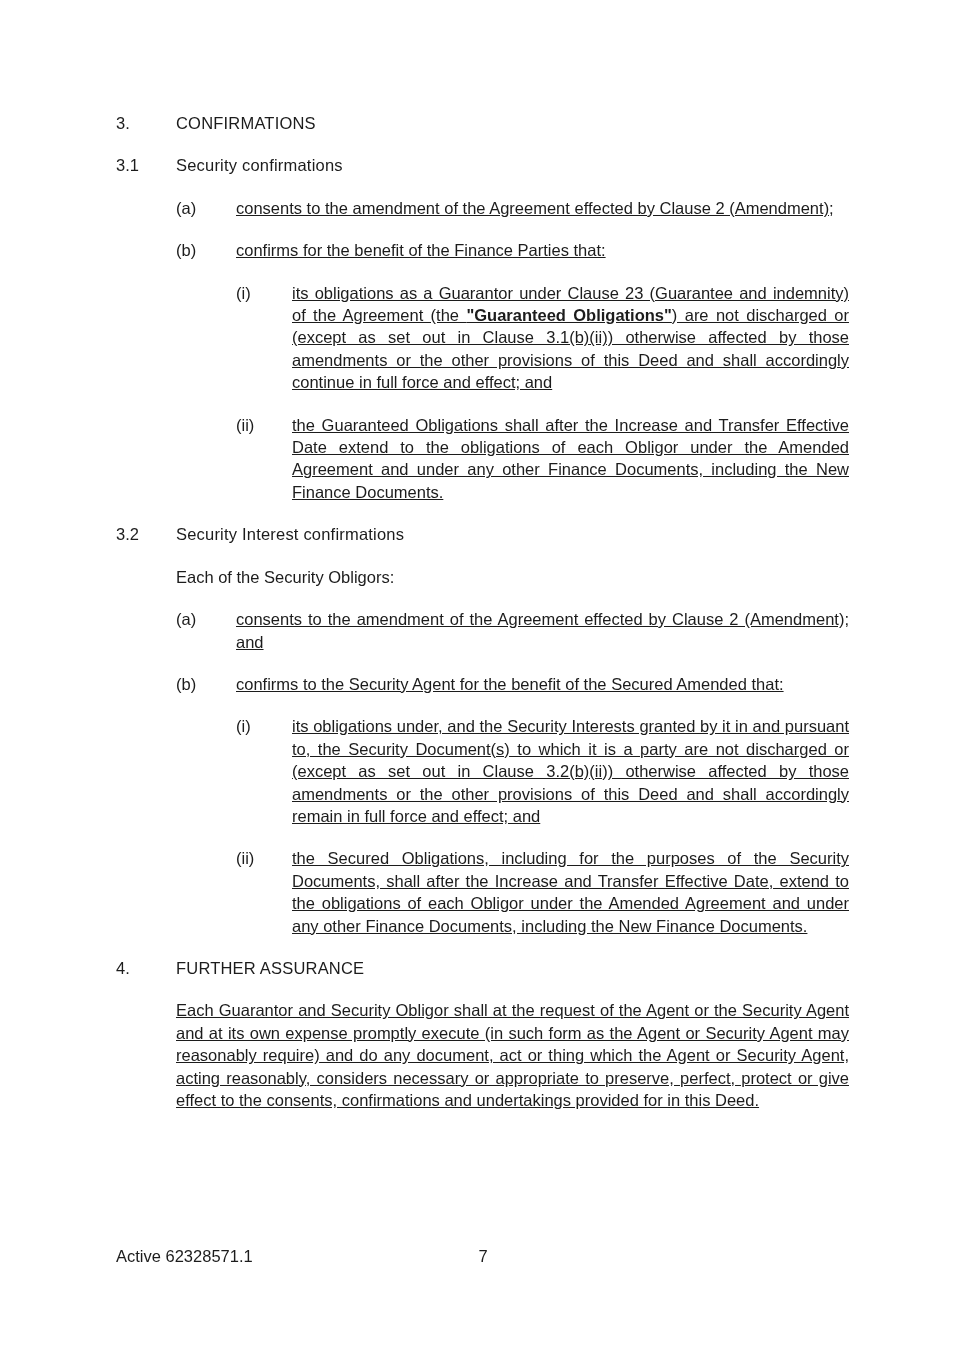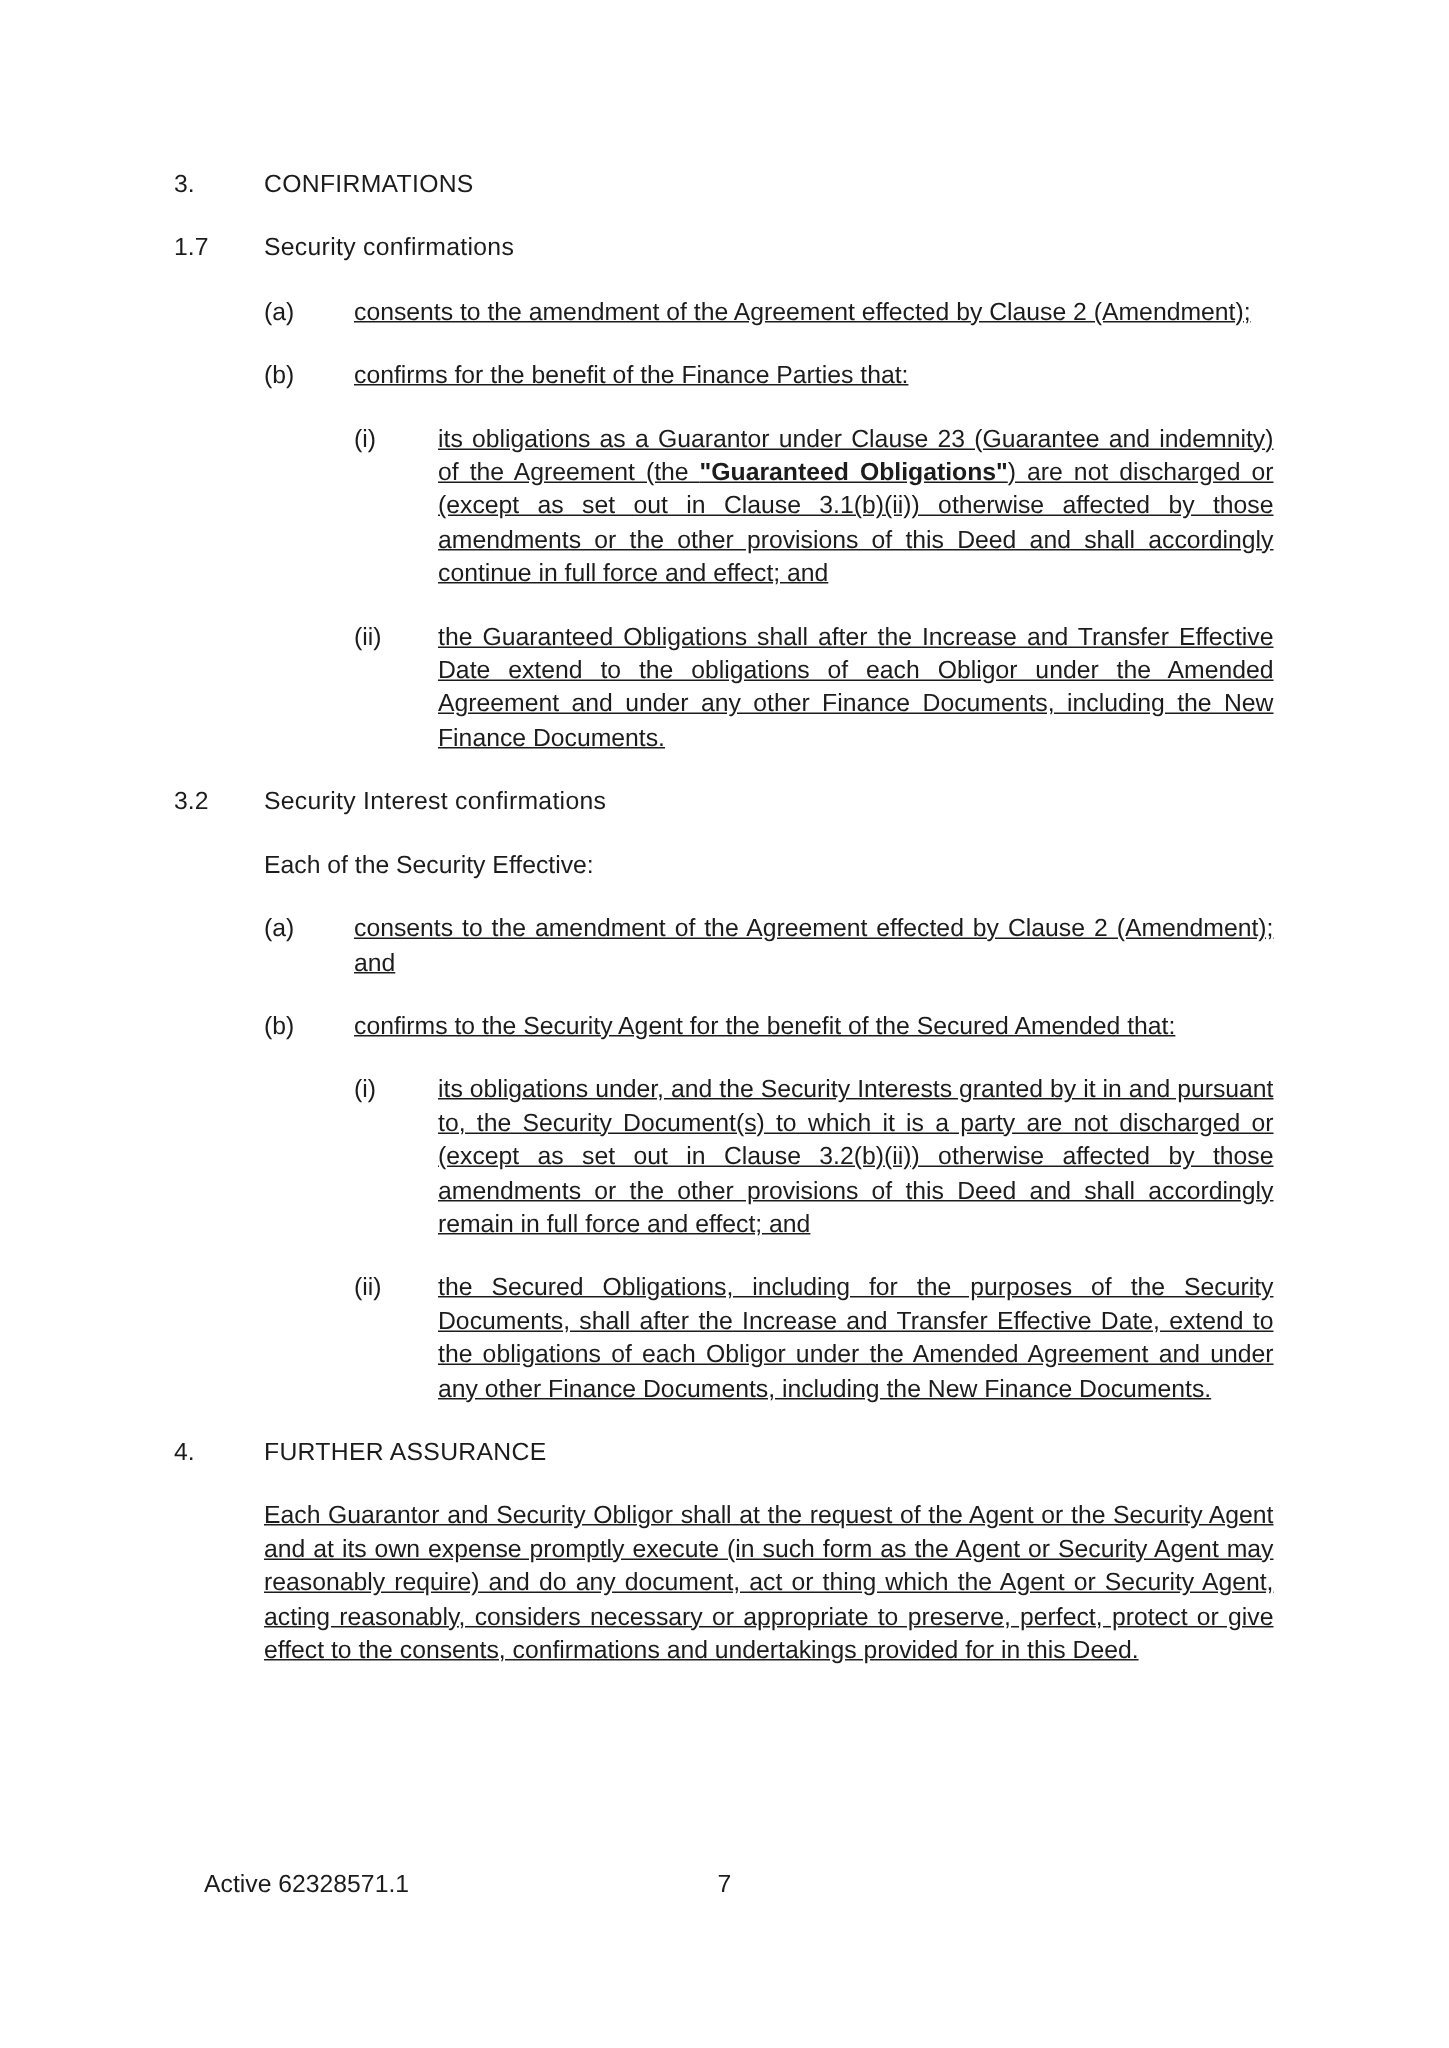--- a/index.html
+++ b/index.html
@@ -57,21 +57,20 @@
   }
   .bold {
     font-weight: bold;
   }
   .footer-ref {
     position: absolute;
     left: 116px;
     top: 1245px;
     font-size: 16.5px;
     line-height: 22.4px;
-    margin-left: 20px;
   }
   .footer-page {
     position: absolute;
     left: 0;
     top: 1245px;
     width: 966px;
     text-align: center;
     font-size: 16.5px;
     line-height: 22.4px;
   }
@@ -81,21 +80,21 @@
 
 <div class="page">
   <div class="content">
 
     <div class="block">
       <span class="col-num">3.</span>
       <span class="heading">CONFIRMATIONS</span>
     </div>
 
     <div class="block">
-      <span class="col-num">1.7</span>
+      <span class="col-num">3.1</span>
       <span class="heading">Security confirmations</span>
     </div>
 
 
     <div class="block sub">
       <span class="col-label">(a)</span>
       <div class="jtext">consents to the amendment of the Agreement effected by Clause 2 (Amendment);</div>
     </div>
 
     <div class="block sub">
@@ -113,21 +112,21 @@
       <div class="jtext">the Guaranteed Obligations shall after the Increase and Transfer Effective Date extend to the obligations of each Obligor under the Amended Agreement and under any other Finance Documents, including the New Finance Documents.</div>
     </div>
 
     <div class="block">
       <span class="col-num">3.2</span>
       <span class="heading">Security Interest confirmations</span>
     </div>
 
     <div class="block">
       <span class="col-num"></span>
-      <span>Each of the Security Effective:</span>
+      <span>Each of the Security Obligors:</span>
     </div>
 
     <div class="block sub">
       <span class="col-label">(a)</span>
       <div class="jtext">consents to the amendment of the Agreement effected by Clause 2 (Amendment); and</div>
     </div>
 
     <div class="block sub">
       <span class="col-label">(b)</span>
       <div class="jtext">confirms to the Security Agent for the benefit of the Secured Amended that:</div>

